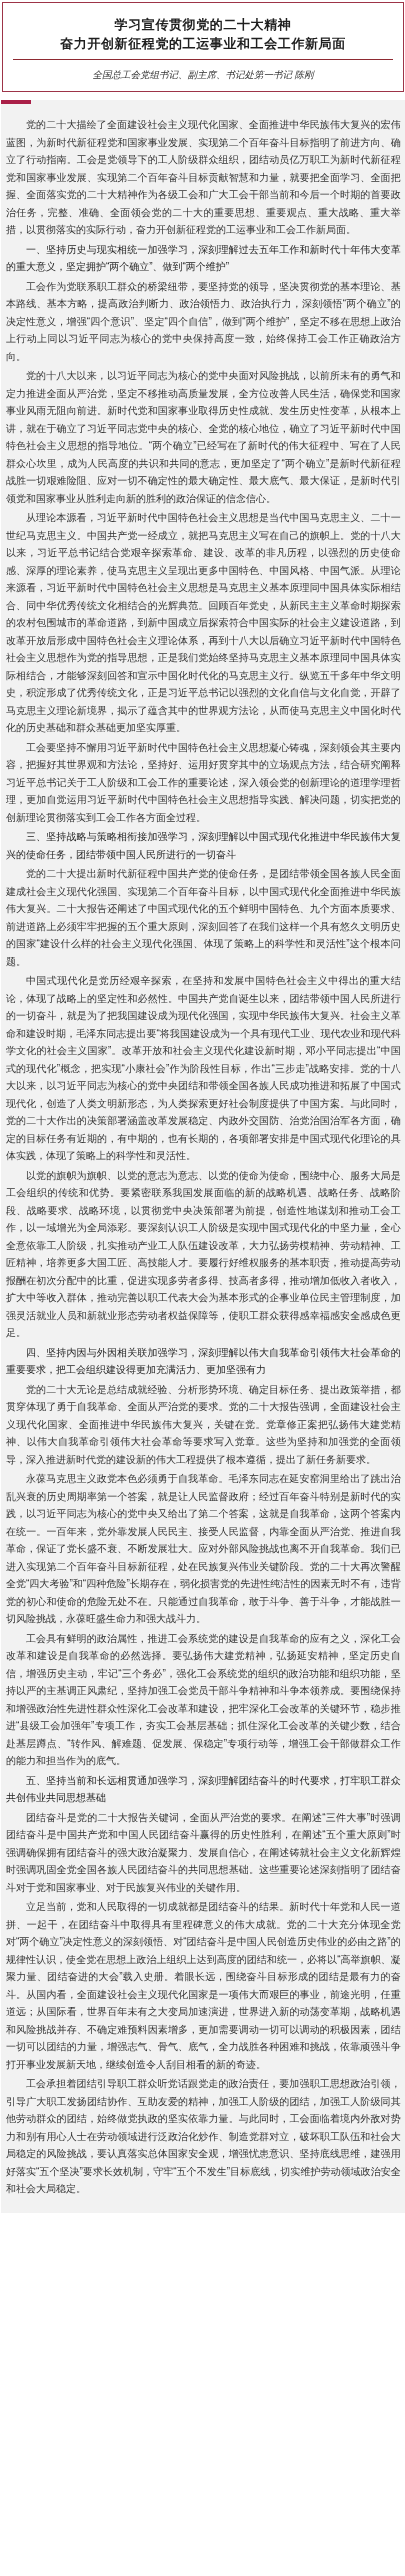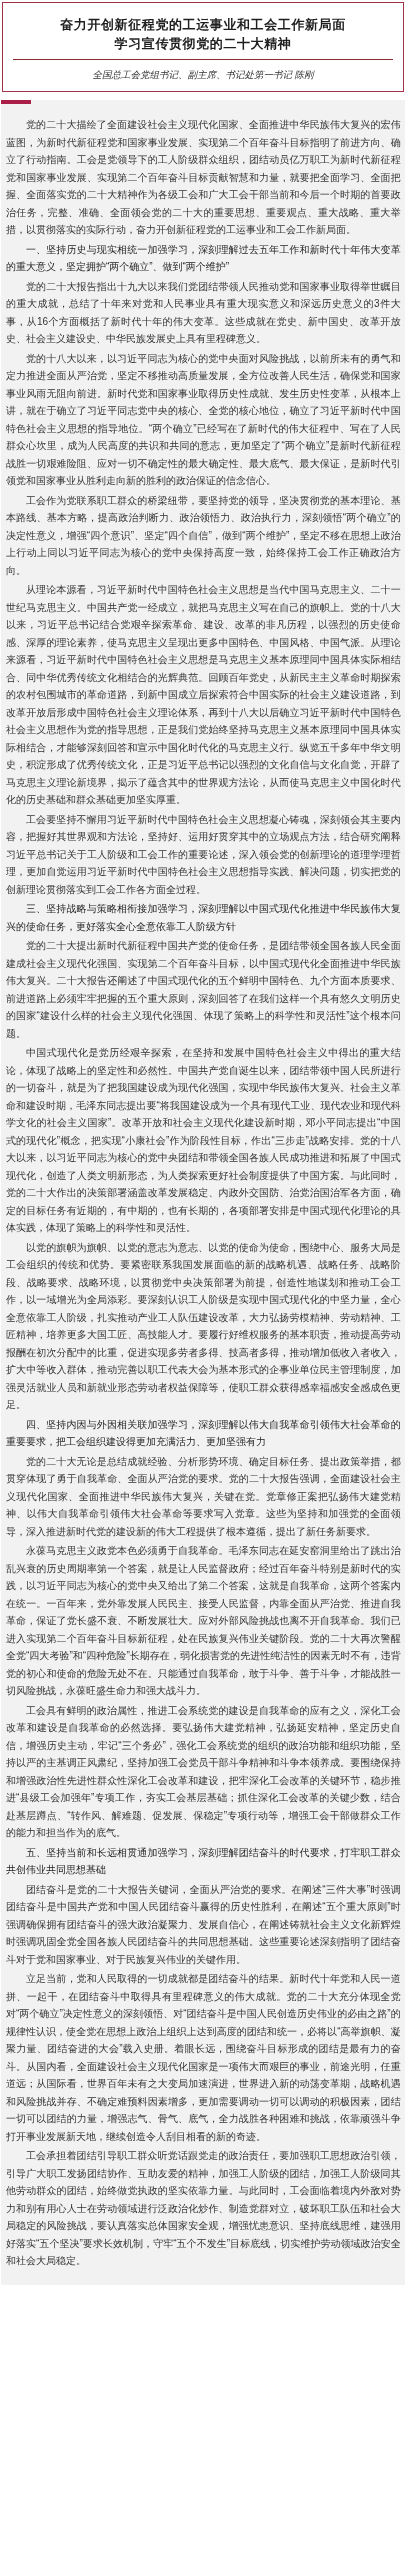--- a/index.html
+++ b/index.html
@@ -77,37 +77,36 @@
     font-weight:normal;
     color:var(--heading-color);
   }
   .blocks > :first-child{margin-top:0;}
   .blocks > :last-child{margin-bottom:0;}
 </style>
 </head>
 <body>
 
 <div class="header-box">
+  <div class="title-line">学习宣传贯彻党的二十大精神</div>
   <div class="title-line">奋力开创新征程党的工运事业和工会工作新局面</div>
-  <div class="title-line">学习宣传贯彻党的二十大精神</div>
   <hr class="header-rule">
   <div class="byline">全国总工会党组书记、副主席、书记处第一书记 陈刚</div>
 </div>
 
 <div class="content">
   <div class="accent-bar"></div>
   <div class="blocks">
       <p class="para">党的二十大描绘了全面建设社会主义现代化国家、全面推进中华民族伟大复兴的宏伟蓝图，为新时代新征程党和国家事业发展、实现第二个百年奋斗目标指明了前进方向、确立了行动指南。工会是党领导下的工人阶级群众组织，团结动员亿万职工为新时代新征程党和国家事业发展、实现第二个百年奋斗目标贡献智慧和力量，就要把全面学习、全面把握、全面落实党的二十大精神作为各级工会和广大工会干部当前和今后一个时期的首要政治任务，完整、准确、全面领会党的二十大的重要思想、重要观点、重大战略、重大举措，以贯彻落实的实际行动，奋力开创新征程党的工运事业和工会工作新局面。</p>
       <p class="section-heading">一、坚持历史与现实相统一加强学习，深刻理解过去五年工作和新时代十年伟大变革的重大意义，坚定拥护“两个确立”、做到“两个维护”</p>
-      <p class="para">党的二十大报告指出十九大以来我们党团结带领人民推动党和国家事业取得举世瞩目的重大成就，总结了十年来对党和人民事业具有重大现实意义和深远历史意义的3件大事，从16个方面概括了新时代十年的伟大变革。这些成就在党史、新中国史、改革开放史、社会主义建设史、中华民族发展史上具有里程碑意义。</p>
+      <p class="para">工会作为党联系职工群众的桥梁纽带，要坚持党的领导，坚决贯彻党的基本理论、基本路线、基本方略，提高政治判断力、政治领悟力、政治执行力，深刻领悟“两个确立”的决定性意义，增强“四个意识”、坚定“四个自信”，做到“两个维护”，坚定不移在思想上政治上行动上同以习近平同志为核心的党中央保持高度一致，始终保持工会工作正确政治方向。</p>
       <p class="para">党的十八大以来，以习近平同志为核心的党中央面对风险挑战，以前所未有的勇气和定力推进全面从严治党，坚定不移推动高质量发展，全方位改善人民生活，确保党和国家事业风雨无阻向前进。新时代党和国家事业取得历史性成就、发生历史性变革，从根本上讲，就在于确立了习近平同志党中央的核心、全党的核心地位，确立了习近平新时代中国特色社会主义思想的指导地位。“两个确立”已经写在了新时代的伟大征程中、写在了人民群众心坎里，成为人民高度的共识和共同的意志，更加坚定了“两个确立”是新时代新征程战胜一切艰难险阻、应对一切不确定性的最大确定性、最大底气、最大保证，是新时代引领党和国家事业从胜利走向新的胜利的政治保证的信念信心。</p>
-      <p class="para">工会作为党联系职工群众的桥梁纽带，要坚持党的领导，坚决贯彻党的基本理论、基本路线、基本方略，提高政治判断力、政治领悟力、政治执行力，深刻领悟“两个确立”的决定性意义，增强“四个意识”、坚定“四个自信”，做到“两个维护”，坚定不移在思想上政治上行动上同以习近平同志为核心的党中央保持高度一致，始终保持工会工作正确政治方向。</p>
       <p class="para">从理论本源看，习近平新时代中国特色社会主义思想是当代中国马克思主义、二十一世纪马克思主义。中国共产党一经成立，就把马克思主义写在自己的旗帜上。党的十八大以来，习近平总书记结合党艰辛探索革命、建设、改革的非凡历程，以强烈的历史使命感、深厚的理论素养，使马克思主义呈现出更多中国特色、中国风格、中国气派。从理论来源看，习近平新时代中国特色社会主义思想是马克思主义基本原理同中国具体实际相结合、同中华优秀传统文化相结合的光辉典范。回顾百年党史，从新民主主义革命时期探索的农村包围城市的革命道路，到新中国成立后探索符合中国实际的社会主义建设道路，到改革开放后形成中国特色社会主义理论体系，再到十八大以后确立习近平新时代中国特色社会主义思想作为党的指导思想，正是我们党始终坚持马克思主义基本原理同中国具体实际相结合，才能够深刻回答和宣示中国化时代化的马克思主义行。纵览五千多年中华文明史，积淀形成了优秀传统文化，正是习近平总书记以强烈的文化自信与文化自觉，开辟了马克思主义理论新境界，揭示了蕴含其中的世界观方法论，从而使马克思主义中国化时代化的历史基础和群众基础更加坚实厚重。</p>
       <p class="para">工会要坚持不懈用习近平新时代中国特色社会主义思想凝心铸魂，深刻领会其主要内容，把握好其世界观和方法论，坚持好、运用好贯穿其中的立场观点方法，结合研究阐释习近平总书记关于工人阶级和工会工作的重要论述，深入领会党的创新理论的道理学理哲理，更加自觉运用习近平新时代中国特色社会主义思想指导实践、解决问题，切实把党的创新理论贯彻落实到工会工作各方面全过程。</p>
-      <p class="section-heading">三、坚持战略与策略相衔接加强学习，深刻理解以中国式现代化推进中华民族伟大复兴的使命任务，更好落实全心全意依靠工人阶级方针</p>
+      <p class="section-heading">三、坚持战略与策略相衔接加强学习，深刻理解以中国式现代化推进中华民族伟大复兴的使命任务，团结带领中国人民所进行的一切奋斗</p>
       <p class="para">党的二十大提出新时代新征程中国共产党的使命任务，是团结带领全国各族人民全面建成社会主义现代化强国、实现第二个百年奋斗目标，以中国式现代化全面推进中华民族伟大复兴。二十大报告还阐述了中国式现代化的五个鲜明中国特色、九个方面本质要求、前进道路上必须牢牢把握的五个重大原则，深刻回答了在我们这样一个具有悠久文明历史的国家“建设什么样的社会主义现代化强国、体现了策略上的科学性和灵活性”这个根本问题。</p>
       <p class="para">中国式现代化是党历经艰辛探索，在坚持和发展中国特色社会主义中得出的重大结论，体现了战略上的坚定性和必然性。中国共产党自诞生以来，团结带领中国人民所进行的一切奋斗，就是为了把我国建设成为现代化强国，实现中华民族伟大复兴。社会主义革命和建设时期，毛泽东同志提出要“将我国建设成为一个具有现代工业、现代农业和现代科学文化的社会主义国家”。改革开放和社会主义现代化建设新时期，邓小平同志提出“中国式的现代化”概念，把实现“小康社会”作为阶段性目标，作出“三步走”战略安排。党的十八大以来，以习近平同志为核心的党中央团结和带领全国各族人民成功推进和拓展了中国式现代化，创造了人类文明新形态，为人类探索更好社会制度提供了中国方案。与此同时，党的二十大作出的决策部署涵盖改革发展稳定、内政外交国防、治党治国治军各方面，确定的目标任务有近期的，有中期的，也有长期的，各项部署安排是中国式现代化理论的具体实践，体现了策略上的科学性和灵活性。</p>
       <p class="para">以党的旗帜为旗帜、以党的意志为意志、以党的使命为使命，围绕中心、服务大局是工会组织的传统和优势。要紧密联系我国发展面临的新的战略机遇、战略任务、战略阶段、战略要求、战略环境，以贯彻党中央决策部署为前提，创造性地谋划和推动工会工作，以一域增光为全局添彩。要深刻认识工人阶级是实现中国式现代化的中坚力量，全心全意依靠工人阶级，扎实推动产业工人队伍建设改革，大力弘扬劳模精神、劳动精神、工匠精神，培养更多大国工匠、高技能人才。要履行好维权服务的基本职责，推动提高劳动报酬在初次分配中的比重，促进实现多劳者多得、技高者多得，推动增加低收入者收入，扩大中等收入群体，推动完善以职工代表大会为基本形式的企事业单位民主管理制度，加强灵活就业人员和新就业形态劳动者权益保障等，使职工群众获得感幸福感安全感成色更足。</p>
       <p class="section-heading">四、坚持内因与外因相关联加强学习，深刻理解以伟大自我革命引领伟大社会革命的重要要求，把工会组织建设得更加充满活力、更加坚强有力</p>
       <p class="para">党的二十大无论是总结成就经验、分析形势环境、确定目标任务、提出政策举措，都贯穿体现了勇于自我革命、全面从严治党的要求。党的二十大报告强调，全面建设社会主义现代化国家、全面推进中华民族伟大复兴，关键在党。党章修正案把弘扬伟大建党精神、以伟大自我革命引领伟大社会革命等要求写入党章。这些为坚持和加强党的全面领导，深入推进新时代党的建设新的伟大工程提供了根本遵循，提出了新任务新要求。</p>
       <p class="para">永葆马克思主义政党本色必须勇于自我革命。毛泽东同志在延安窑洞里给出了跳出治乱兴衰的历史周期率第一个答案，就是让人民监督政府；经过百年奋斗特别是新时代的实践，以习近平同志为核心的党中央又给出了第二个答案，这就是自我革命，这两个答案内在统一。一百年来，党外靠发展人民民主、接受人民监督，内靠全面从严治党、推进自我革命，保证了党长盛不衰、不断发展壮大。应对外部风险挑战也离不开自我革命。我们已进入实现第二个百年奋斗目标新征程，处在民族复兴伟业关键阶段。党的二十大再次警醒全党“四大考验”和“四种危险”长期存在，弱化损害党的先进性纯洁性的因素无时不有，违背党的初心和使命的危险无处不在。只能通过自我革命，敢于斗争、善于斗争，才能战胜一切风险挑战，永葆旺盛生命力和强大战斗力。</p>
       <p class="para">工会具有鲜明的政治属性，推进工会系统党的建设是自我革命的应有之义，深化工会改革和建设是自我革命的必然选择。要弘扬伟大建党精神，弘扬延安精神，坚定历史自信，增强历史主动，牢记“三个务必”，强化工会系统党的组织的政治功能和组织功能，坚持以严的主基调正风肃纪，坚持加强工会党员干部斗争精神和斗争本领养成。要围绕保持和增强政治性先进性群众性深化工会改革和建设，把牢深化工会改革的关键环节，稳步推进“县级工会加强年”专项工作，夯实工会基层基础；抓住深化工会改革的关键少数，结合赴基层蹲点、“转作风、解难题、促发展、保稳定”专项行动等，增强工会干部做群众工作的能力和担当作为的底气。</p>
       <p class="section-heading">五、坚持当前和长远相贯通加强学习，深刻理解团结奋斗的时代要求，打牢职工群众共创伟业共同思想基础</p>
       <p class="para">团结奋斗是党的二十大报告关键词，全面从严治党的要求。在阐述“三件大事”时强调团结奋斗是中国共产党和中国人民团结奋斗赢得的历史性胜利，在阐述“五个重大原则”时强调确保拥有团结奋斗的强大政治凝聚力、发展自信心，在阐述铸就社会主义文化新辉煌时强调巩固全党全国各族人民团结奋斗的共同思想基础。这些重要论述深刻指明了团结奋斗对于党和国家事业、对于民族复兴伟业的关键作用。</p>
       <p class="para">立足当前，党和人民取得的一切成就都是团结奋斗的结果。新时代十年党和人民一道拼、一起干，在团结奋斗中取得具有里程碑意义的伟大成就。党的二十大充分体现全党对“两个确立”决定性意义的深刻领悟、对“团结奋斗是中国人民创造历史伟业的必由之路”的规律性认识，使全党在思想上政治上组织上达到高度的团结和统一，必将以“高举旗帜、凝聚力量、团结奋进的大会”载入史册。着眼长远，围绕奋斗目标形成的团结是最有力的奋斗。从国内看，全面建设社会主义现代化国家是一项伟大而艰巨的事业，前途光明，任重道远；从国际看，世界百年未有之大变局加速演进，世界进入新的动荡变革期，战略机遇和风险挑战并存、不确定难预料因素增多，更加需要调动一切可以调动的积极因素，团结一切可以团结的力量，增强志气、骨气、底气，全力战胜各种困难和挑战，依靠顽强斗争打开事业发展新天地，继续创造令人刮目相看的新的奇迹。</p>

